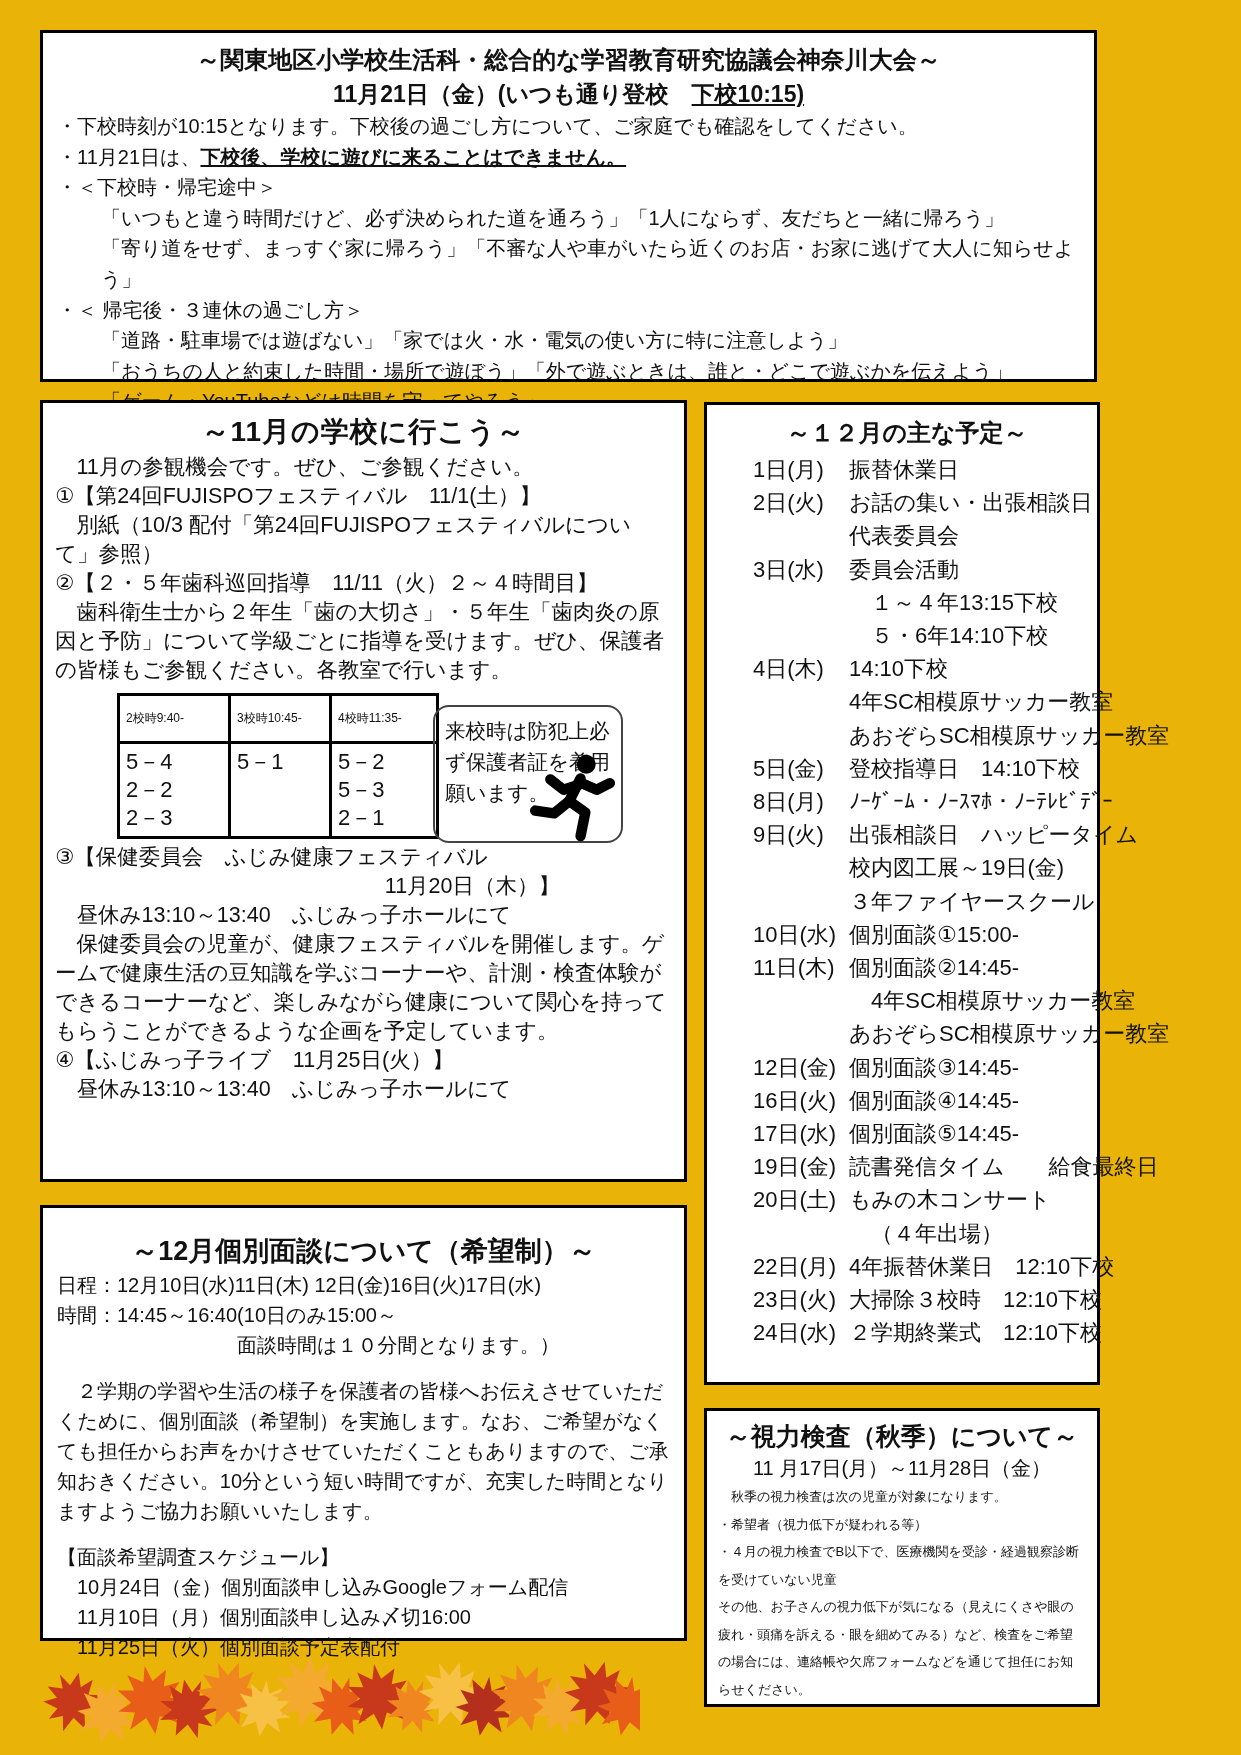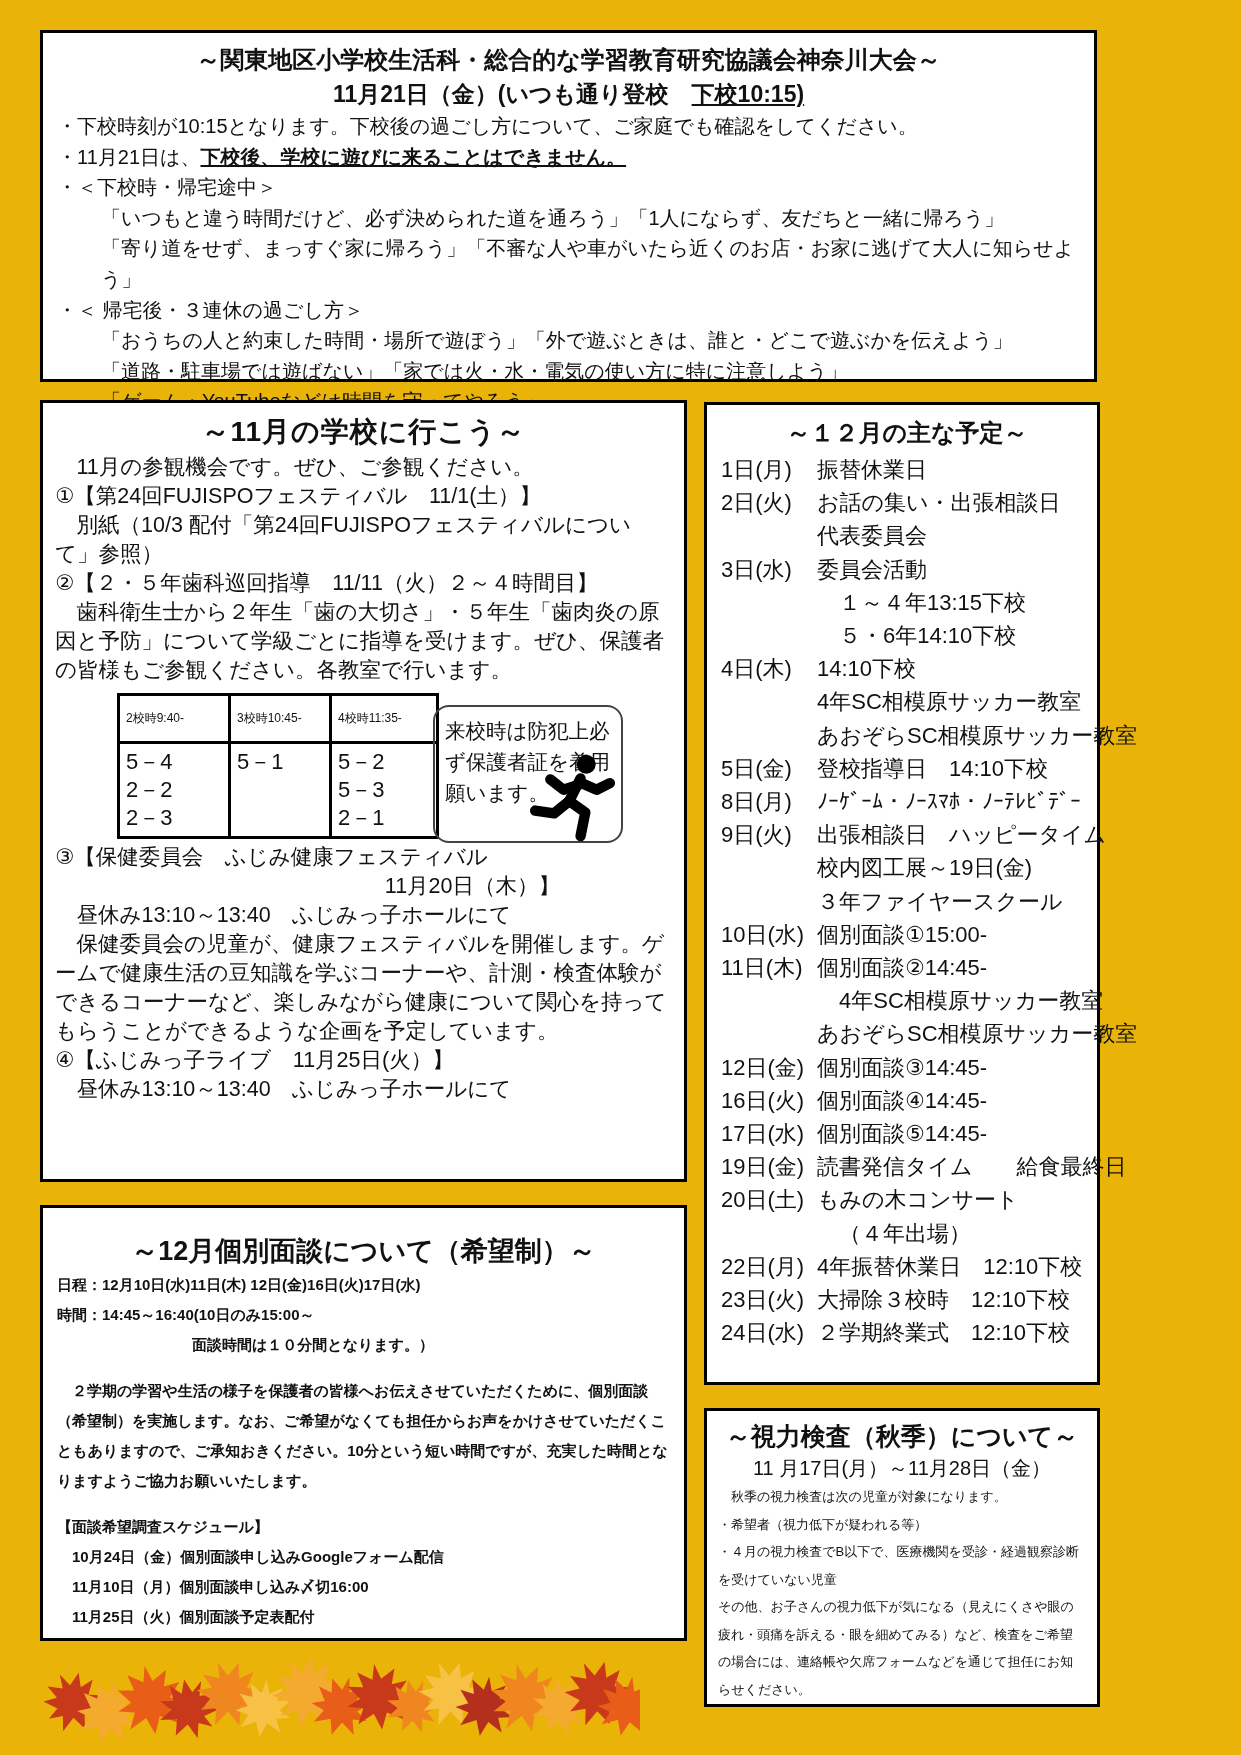--- a/index.html
+++ b/index.html
@@ -30,27 +30,27 @@
   .visitor-note{position:absolute;left:390px;top:302px;width:190px;height:138px;
         border:2px solid #444;border-radius:16px;padding:8px 10px;box-sizing:border-box;
         font-size:20.5px;line-height:31px;}
   .runner{position:absolute;left:482px;top:348px;width:96px;height:104px;}
   .nov-right{text-align:right;padding-right:112px;}
 
   
   .dec-box{left:704px;top:402px;width:396px;height:983px;padding:10px 4px 6px 14px;}
   .dec-box .bx-title{font-size:24px;line-height:36px;margin-bottom:2px;}
   .dec-row{display:flex;font-size:22px;line-height:33.2px;white-space:nowrap;}
-  .dec-date{flex:0 0 96px;}
+  .dec-date{flex:0 0 96px;margin-left:32px;}
   .dec-text{flex:1;}
 
   
   .itv-box{left:40px;top:1205px;width:647px;height:436px;padding:24px 14px;}
   .itv-box .bx-title{font-size:27px;line-height:38px;}
-  .itv-box .ln{font-size:15px;line-height:30px;font-weight:bold;}
+  .itv-box .ln{font-size:20px;line-height:30px;}
   .spacer16{height:16px;}
 
   
   .vis-box{left:704px;top:1408px;width:396px;height:299px;padding:8px 11px;}
   .vis-box .bx-title{font-size:25px;line-height:34px;}
   .vis-period{text-align:center;font-size:20px;line-height:30px;}
   .vis-box .ln{font-size:13px;line-height:27.5px;}
 
   .leaves{position:absolute;left:40px;top:1648px;width:600px;height:100px;}
 </style>
@@ -61,22 +61,22 @@
 
   <section class="box event-box">
     <h1 class="bx-title">～関東地区小学校生活科・総合的な学習教育研究協議会神奈川大会～</h1>
     <div class="event-sub"><span>11月21日（金）(いつも通り登校　</span><span class="u">下校10:15)</span></div>
     <p class="ln">・下校時刻が10:15となります。下校後の過ごし方について、ご家庭でも確認をしてください。</p>
     <p class="ln"><span>・11月21日は、</span><span class="bu">下校後、学校に遊びに来ることはできません。</span></p>
     <p class="ln">・＜下校時・帰宅途中＞</p>
     <p class="ln ind">「いつもと違う時間だけど、必ず決められた道を通ろう」「1人にならず、友だちと一緒に帰ろう」</p>
     <p class="ln ind">「寄り道をせず、まっすぐ家に帰ろう」「不審な人や車がいたら近くのお店・お家に逃げて大人に知らせよう」</p>
     <p class="ln">・＜ 帰宅後・３連休の過ごし方＞</p>
+    <p class="ln ind">「道路・駐車場では遊ばない」「家では火・水・電気の使い方に特に注意しよう」</p>
     <p class="ln ind">「おうちの人と約束した時間・場所で遊ぼう」「外で遊ぶときは、誰と・どこで遊ぶかを伝えよう」</p>
-    <p class="ln ind">「道路・駐車場では遊ばない」「家では火・水・電気の使い方に特に注意しよう」</p>
     <p class="ln ind">「ゲーム・YouTubeなどは時間を守ってやろう」</p>
   </section>
 
   <section class="box nov-box">
     <h2 class="bx-title">～11月の学校に行こう～</h2>
     <p class="ln">　11月の参観機会です。ぜひ、ご参観ください。</p>
     <p class="ln">①【第24回FUJISPOフェスティバル　11/1(土）】</p>
     <p class="ln">　別紙（10/3 配付「第24回FUJISPOフェスティバルについて」参照）</p>
     <p class="ln">②【２・５年歯科巡回指導　11/11（火）２～４時間目】</p>
     <p class="ln">　歯科衛生士から２年生「歯の大切さ」・５年生「歯肉炎の原因と予防」について学級ごとに指導を受けます。ぜひ、保護者の皆様もご参観ください。各教室で行います。</p>

